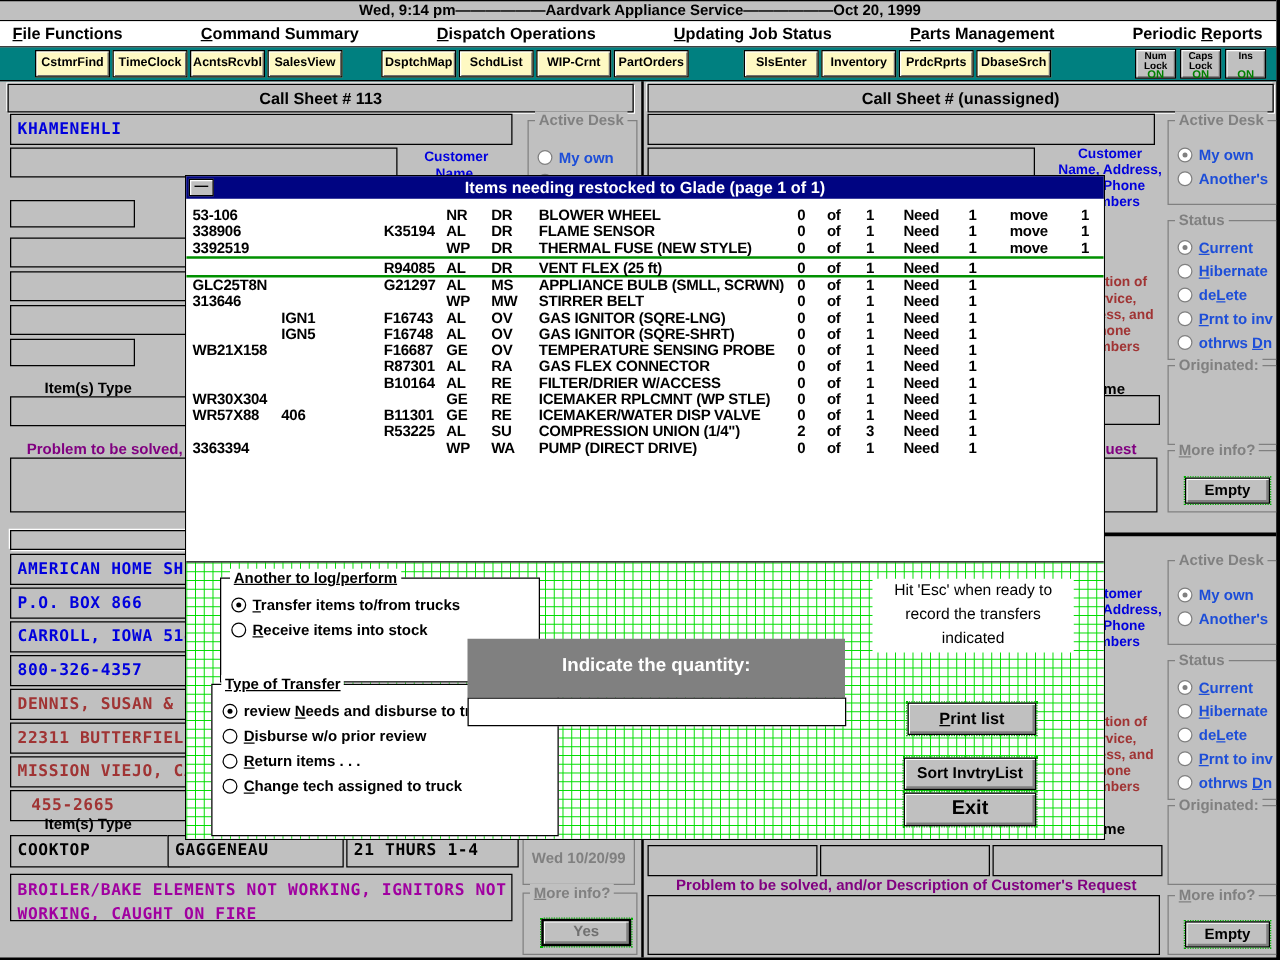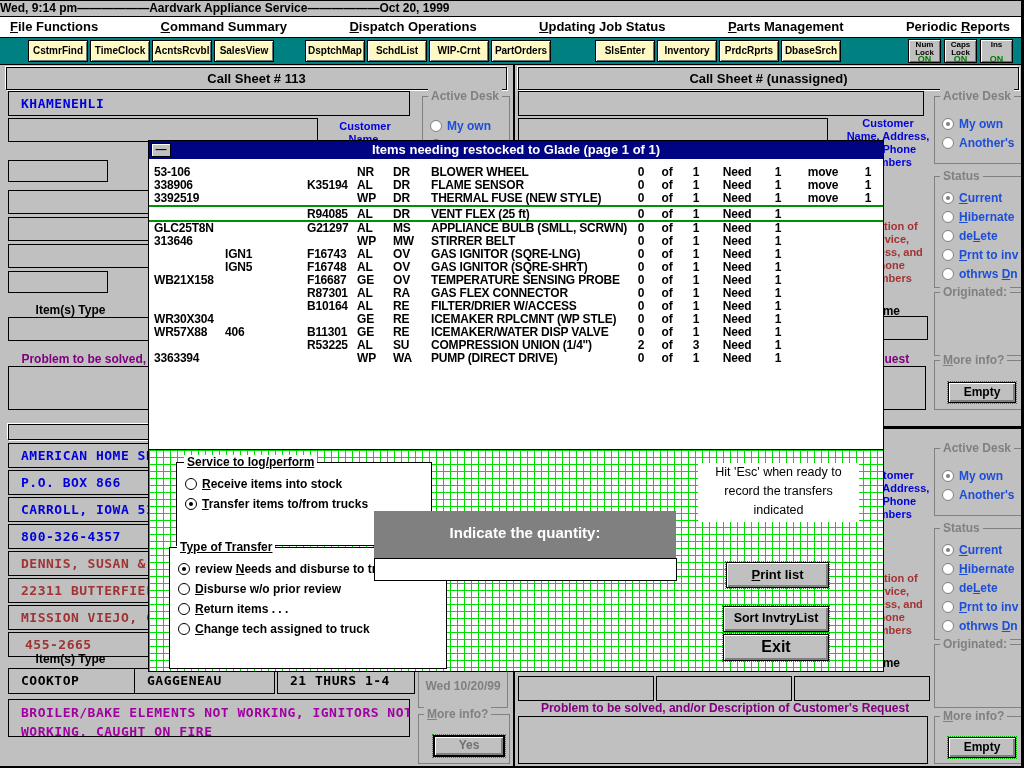--- a/index.html
+++ b/index.html
@@ -3,38 +3,38 @@
 <meta charset="utf-8">
 <style>
   *{box-sizing:border-box;margin:0;padding:0}
   html,body{background:#555}
   #screen{position:relative;width:1024px;height:768px;background:#C0C0C0;
     font-family:"Liberation Sans",sans-serif;font-weight:bold;overflow:hidden;
     border-right:3px solid #000;border-bottom:2px solid #000}
   .abs{position:absolute}
   
   #topbar{left:0;top:0;width:1024px;height:17px;background:#C0C0C0;border-top:1px solid #000;
-    border-bottom:1px solid #000;text-align:left;font-size:12px;line-height:15px;color:#000}
+    border-bottom:1px solid #000;text-align:center;font-size:12px;line-height:15px;color:#000}
   #menubar{left:0;top:17px;width:1024px;height:21px;background:#fff;border-bottom:1px solid #000;
     display:flex;justify-content:space-between;padding:0 14px 0 10px}
   .mitem{font-size:13px;line-height:20px;white-space:nowrap}
   #toolbar{left:0;top:38px;width:1024px;height:27px;background:#008080;border-bottom:1px solid #000}
   .tgroup{position:absolute;top:2px;white-space:nowrap}
   .toolbtn{display:inline-block;width:60px;height:22px;background:#fef9c3;border:1px solid #000;
     box-shadow:inset 1px 1px 0 #fff,inset -1px -1px 0 #707070;font-size:10px;text-align:center;
     line-height:20px;margin-right:2px;vertical-align:top;color:#000}
   .keybtn{display:inline-block;width:33px;height:24px;background:#C0C0C0;border:1px solid #000;
     box-shadow:inset 1px 1px 0 #fff,inset -1px -1px 0 #707070;font-size:8px;line-height:7.5px;
     text-align:center;padding-top:1px;margin-right:3px;vertical-align:top}
   .keyon{color:#008000;font-size:9px}
   
   .fieldbox{position:absolute;border:1px solid #000;background:#C0C0C0;white-space:nowrap;overflow:hidden}
   .hdr{position:absolute;border:1px solid #000;background:#C0C0C0;text-align:center;font-size:13px;
     box-shadow:-1px -1px 0 #fff,1px 1px 0 #fff}
-  .mono{font-family:"DejaVu Sans Mono",monospace;font-size:13px;letter-spacing:.5px;padding-left:12px}
+  .mono{font-family:"DejaVu Sans Mono",monospace;font-size:13px;letter-spacing:.5px;padding-left:5px}
   .blue{color:#0000DD}.red{color:#A03434}.grn{color:#000000}.mag{color:#A000A0}
   .pur{color:#800080}.dis{color:#808080}
   .lab{position:absolute;font-size:12px;text-align:center;white-space:nowrap}
   .wraplab{position:absolute;font-size:11px;text-align:center;line-height:13px;white-space:normal}
   
   .group{position:absolute;border:1px solid #808080}
   .group>.legend{position:absolute;top:-8px;left:5px;background:#C0C0C0;padding:0 3px;font-size:12px;
     color:#808080;white-space:nowrap}
   .opt{display:block;font-size:12px;margin:5px 0 0 7px;white-space:nowrap;color:#1d4ed8}
   .radio{display:inline-block;width:12px;height:12px;border:1px solid #808080;border-radius:50%;
@@ -451,24 +451,24 @@
         <span>of</span>
         <span>1</span>
         <span>Need</span>
         <span>1</span>
         <span></span>
         <span></span>
       </div>
       </div>
     <div id="dgrid">
       <div class="wgroup" style="left:27px;top:12px;width:256px;height:84px">
-        <span class="legend">Service to log/perform</span>
+        <span class="legend">Another to log/perform</span>
         <div style="margin-top:14px">
+            <span class="opt2 sel"><span class="radio"></span><span><u>T</u>ransfer items to/from trucks</span></span>
             <span class="opt2"><span class="radio"></span><span><u>R</u>eceive items into stock</span></span>
-            <span class="opt2 sel"><span class="radio"></span><span><u>T</u>ransfer items to/from trucks</span></span>
           </div>
       </div>
       <div class="wgroup" style="left:20px;top:97px;width:278px;height:122px">
         <span class="legend">Type of Transfer</span>
         <div style="margin-top:14px">
             <span class="opt2 sel"><span class="radio"></span><span>review <u>N</u>eeds and disburse to truck</span></span>
             <span class="opt2"><span class="radio"></span><span><u>D</u>isburse w/o prior review</span></span>
             <span class="opt2"><span class="radio"></span><span><u>R</u>eturn items . . .</span></span>
             <span class="opt2"><span class="radio"></span><span><u>C</u>hange tech assigned to truck</span></span>
           </div>

